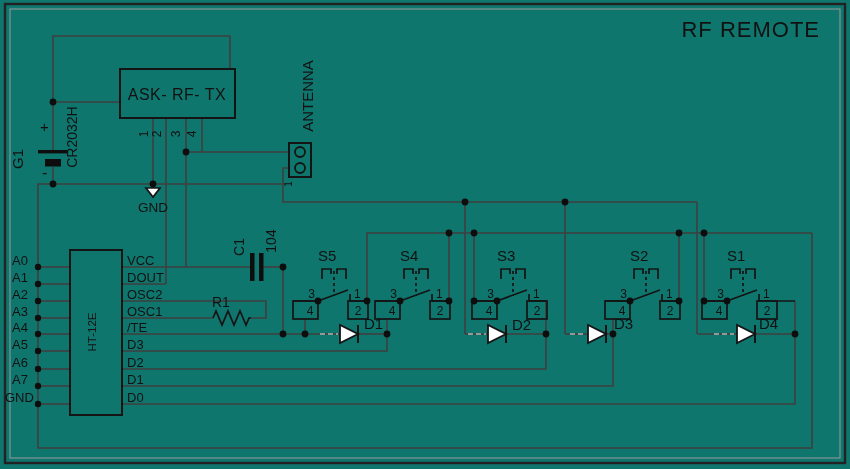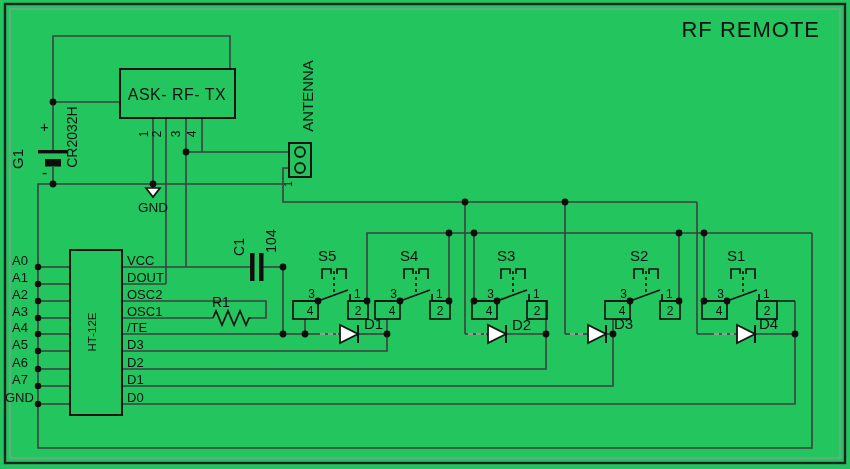--- a/index.html
+++ b/index.html
@@ -1,16 +1,16 @@
 <!DOCTYPE html>
 <html><head>
 <meta charset="utf-8">
 <style>
   html,body{margin:0;padding:0;background:#e8e8e8;font-family:"Liberation Sans",sans-serif;}
-  #stage{position:relative;width:850px;height:469px;background:#22c55e;overflow:hidden;}
+  #stage{position:relative;width:850px;height:469px;background:#0f766e;overflow:hidden;}
   svg{position:absolute;left:0;top:0;}
   text{font-family:"Liberation Sans","DejaVu Sans",sans-serif;fill:#111;}
   .wire{stroke:#3f3f3f;stroke-width:1.6;fill:none;}
   .comp{stroke:#141414;stroke-width:2;fill:none;}
   .sw{stroke:#141414;stroke-width:1.7;fill:none;}
   .dot{fill:#0d0d0d;stroke:none;}
   .ghost{stroke:#b3b3b3;stroke-width:1.4;stroke-dasharray:5 3;fill:none;}
   .pinlbl{font-size:13px;}
   .digit{font-size:12px;}
   .ref{font-size:15px;}

